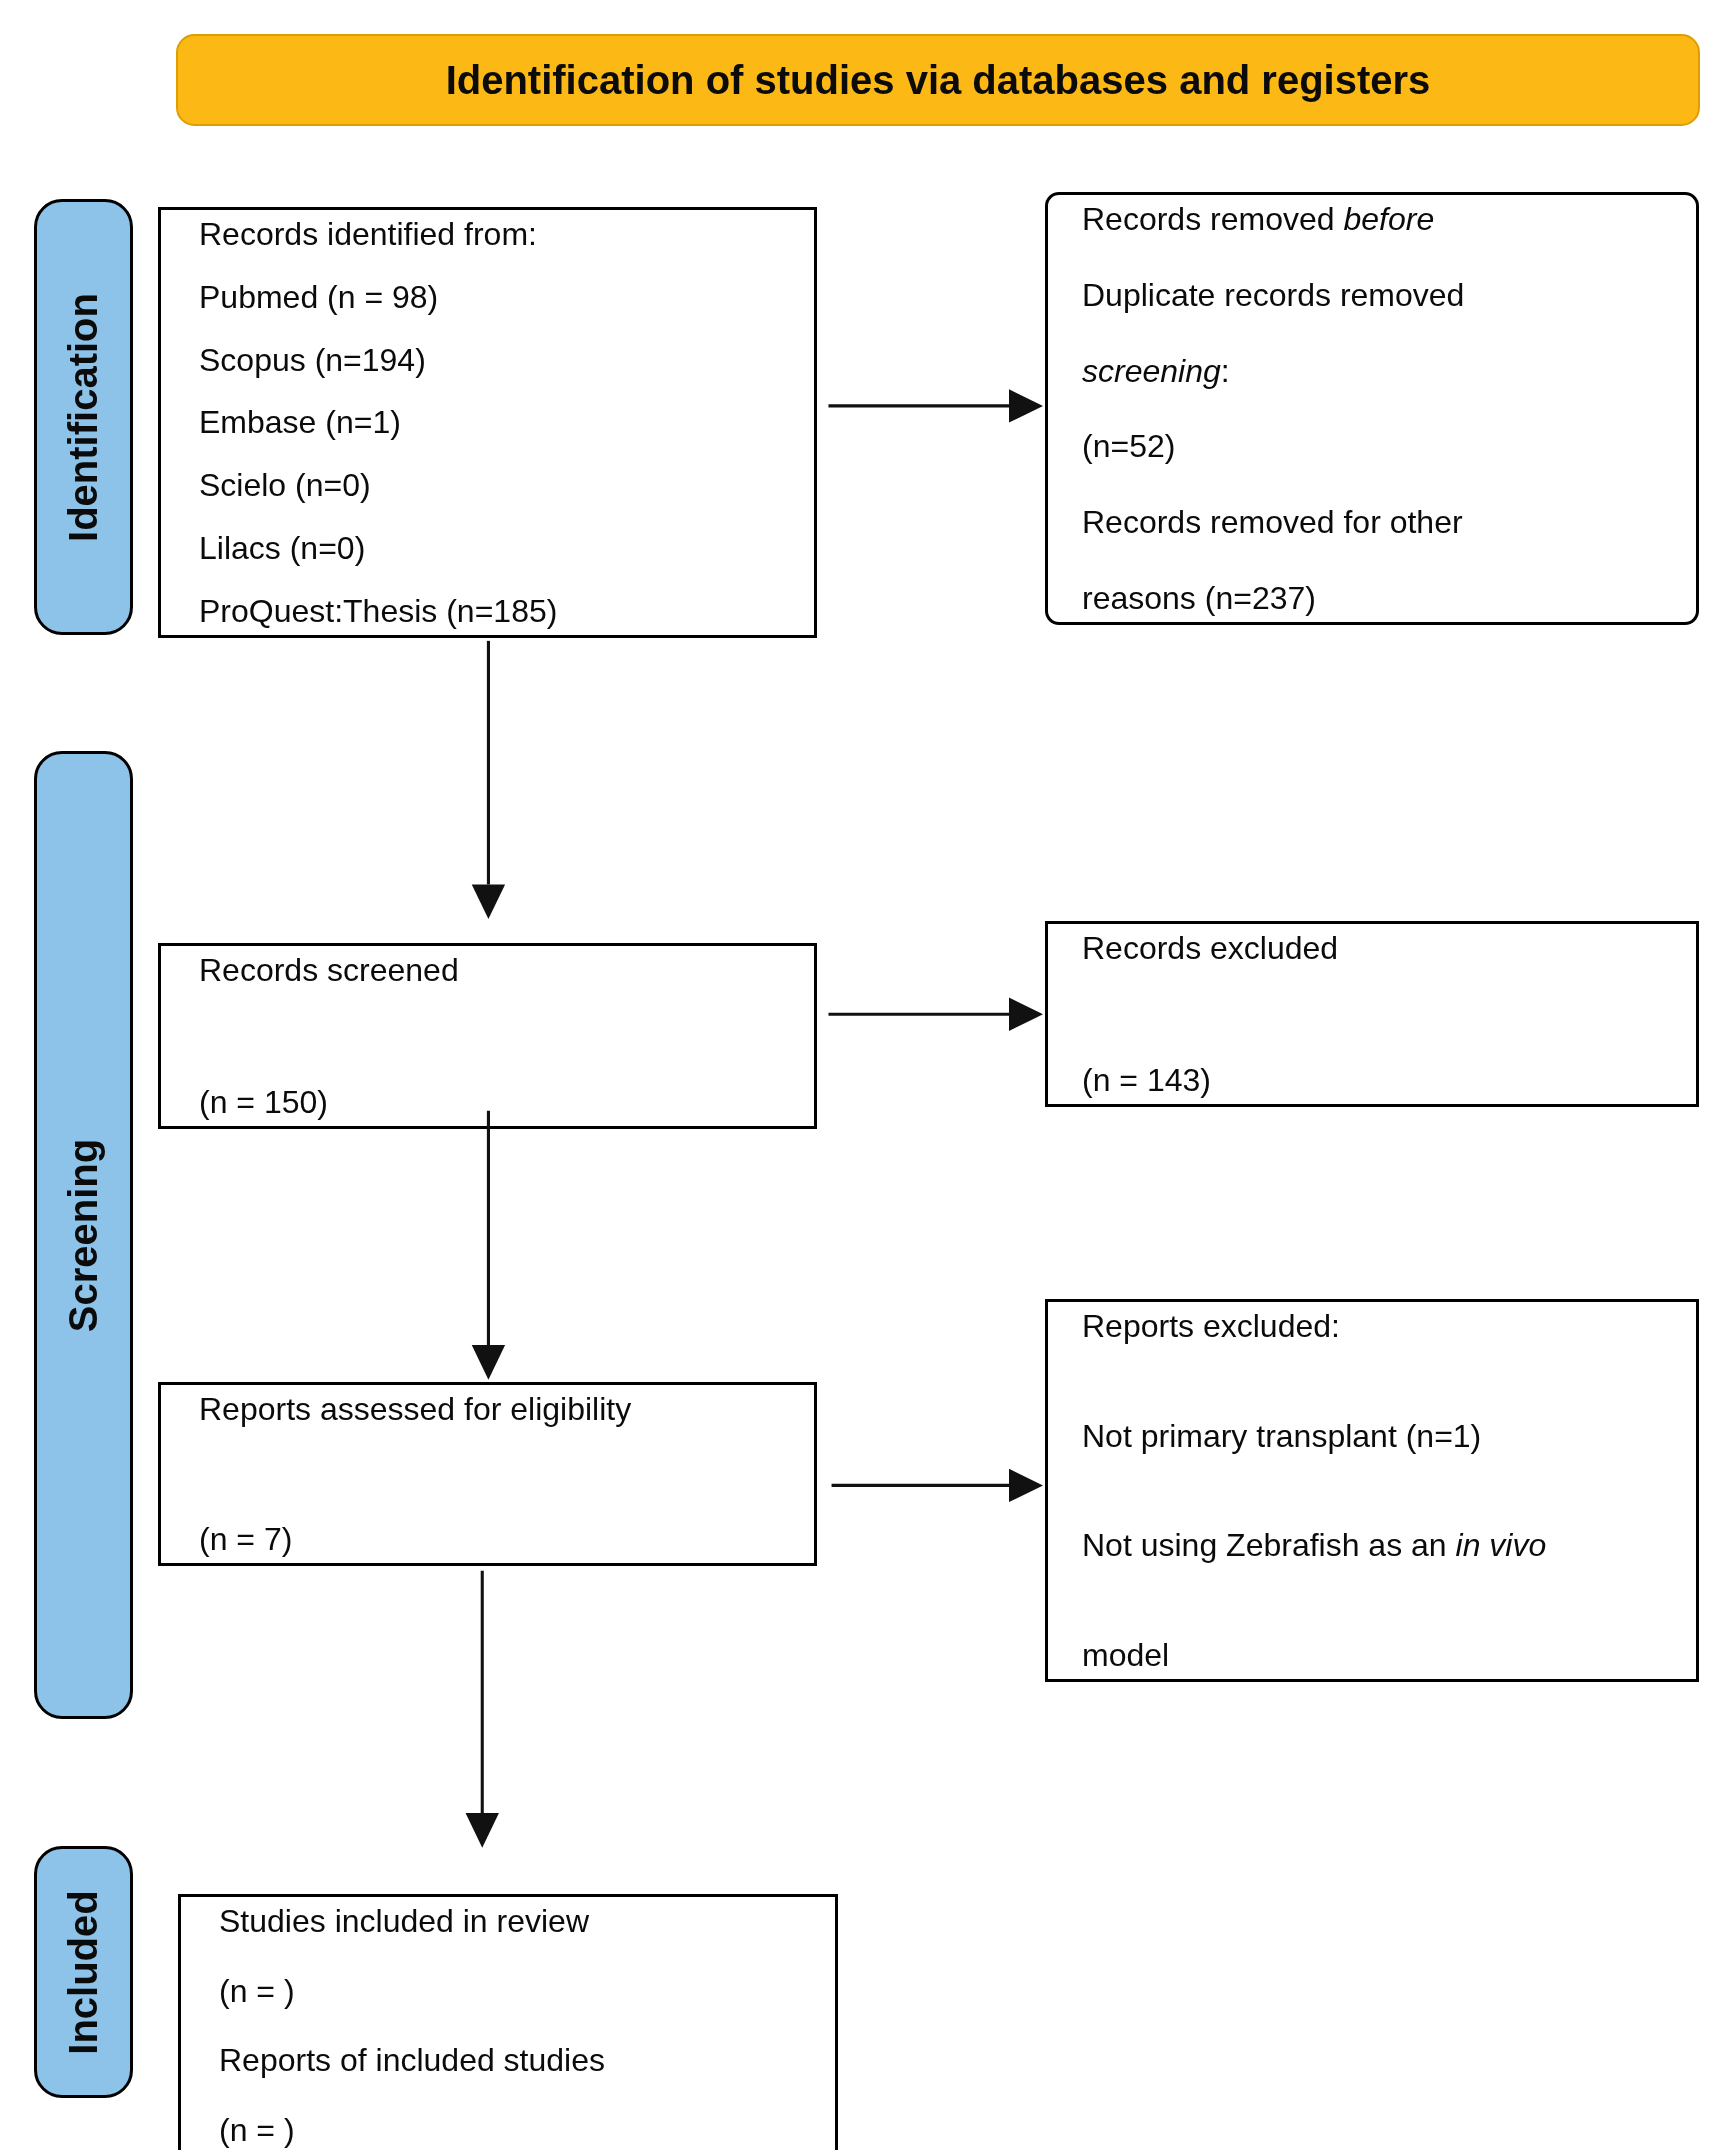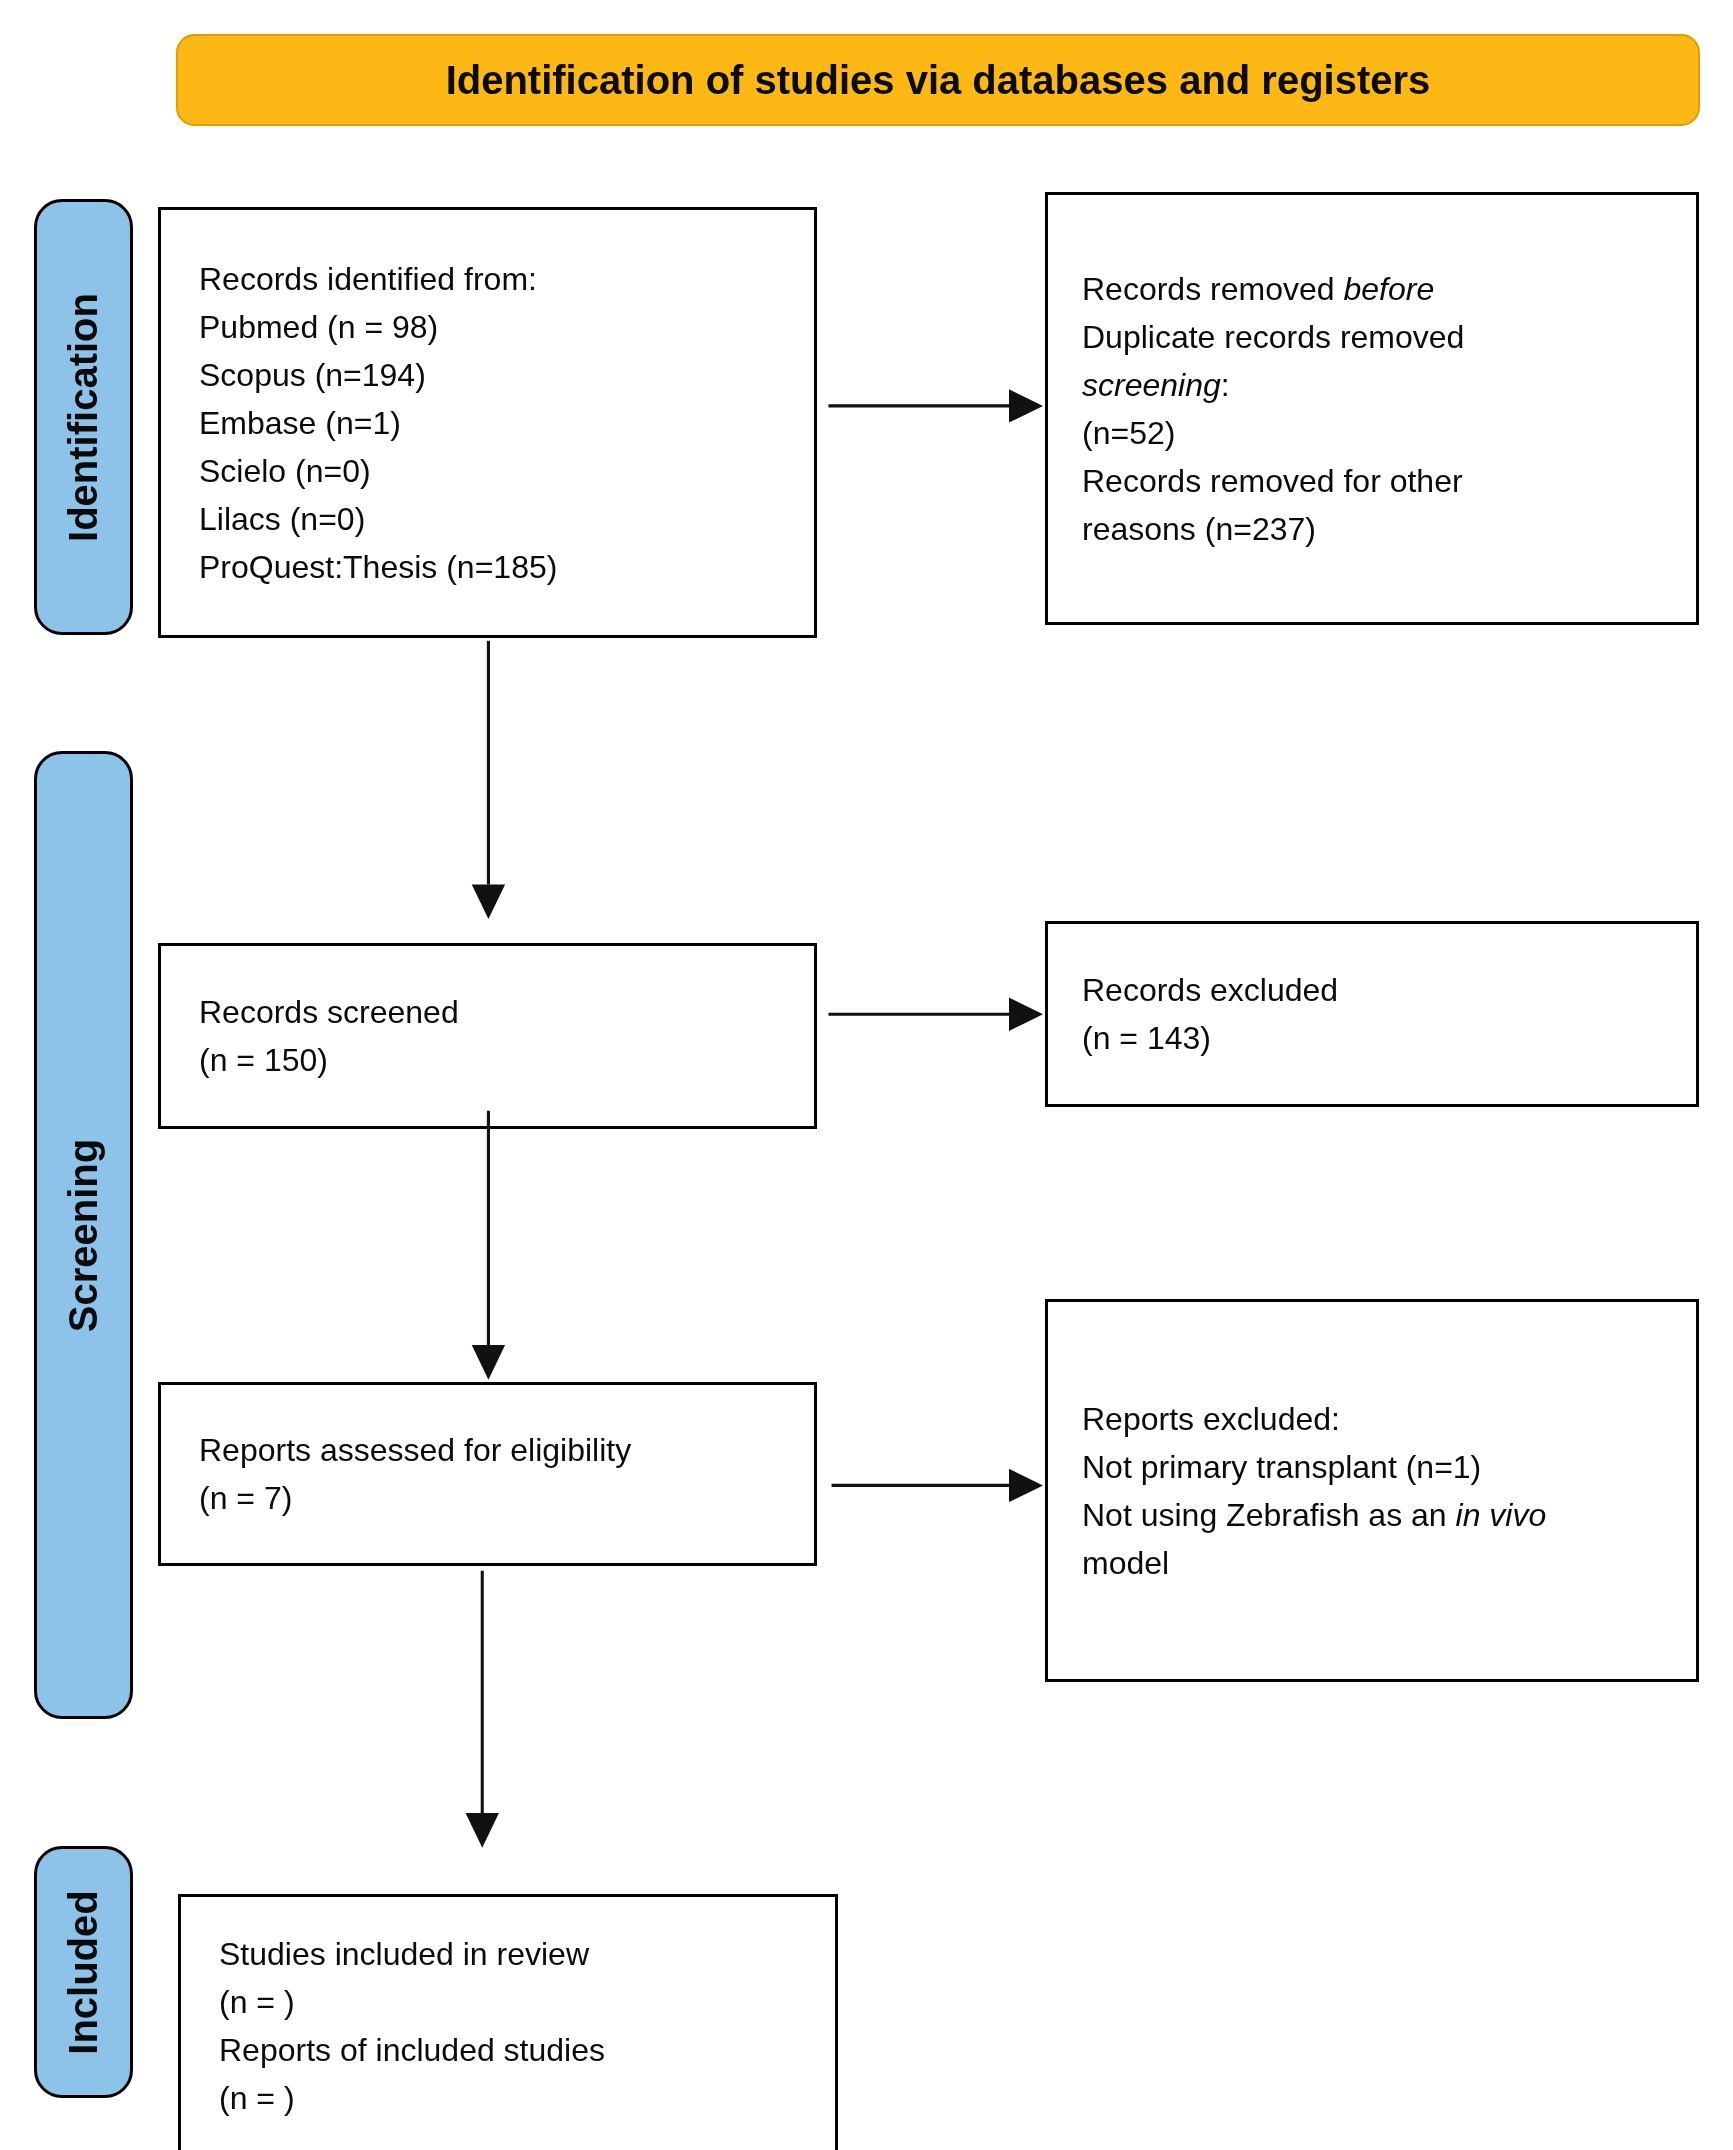--- a/index.html
+++ b/index.html
@@ -24,27 +24,27 @@
     display:flex;align-items:center;justify-content:center;
   }
   .tab-label{transform:rotate(-90deg);white-space:nowrap;font-weight:bold;font-size:40px;}
   #tab-identification{top:199px;height:436px;}
   #tab-screening{top:751px;height:968px;}
   #tab-included{top:1846px;height:252px;}
   .box{
     position:absolute;background:#ffffff;
     border:3.7px solid var(--box-border,#000000);
     box-sizing:border-box;
-    display:flex;flex-direction:column;justify-content:center;
+    display:flex;flex-direction:column;justify-content:space-between;
     font-size:32px;line-height:48px;
   }
   .box .tline{white-space:nowrap;}
   .it{font-style:italic;}
   #box-records-identified{left:158px;top:207px;width:659px;height:431px;padding:0 18.6px 0 38px;}
-  #box-records-removed{left:1045px;top:192px;width:654px;height:433px;padding:0 18.6px 0 34px;}
+  #box-records-removed{left:1045px;top:192px;width:654px;height:433px;padding:0 18.6px 0 34px;border-radius:14px;}
   #box-records-screened{left:158px;top:921px;width:659px;height:186px;padding:0 18.6px 0 38px;margin-top:22px;}
   #box-records-excluded{left:1045px;top:921px;width:654px;height:186px;padding:0 18.6px 0 34px;}
   #box-reports-assessed{left:158px;top:1382px;width:659px;height:184px;padding:0 18.6px 0 38px;}
   #box-reports-excluded{left:1045px;top:1299px;width:654px;height:383px;padding:0 18.6px 0 34px;}
   #box-studies-included{left:178px;top:1852px;width:660px;height:263px;padding:0 18.6px 0 38px;margin-top:42px;}
   #arrows{position:absolute;left:0;top:0;pointer-events:none;}
 </style>
 </head>
 <body>
 

